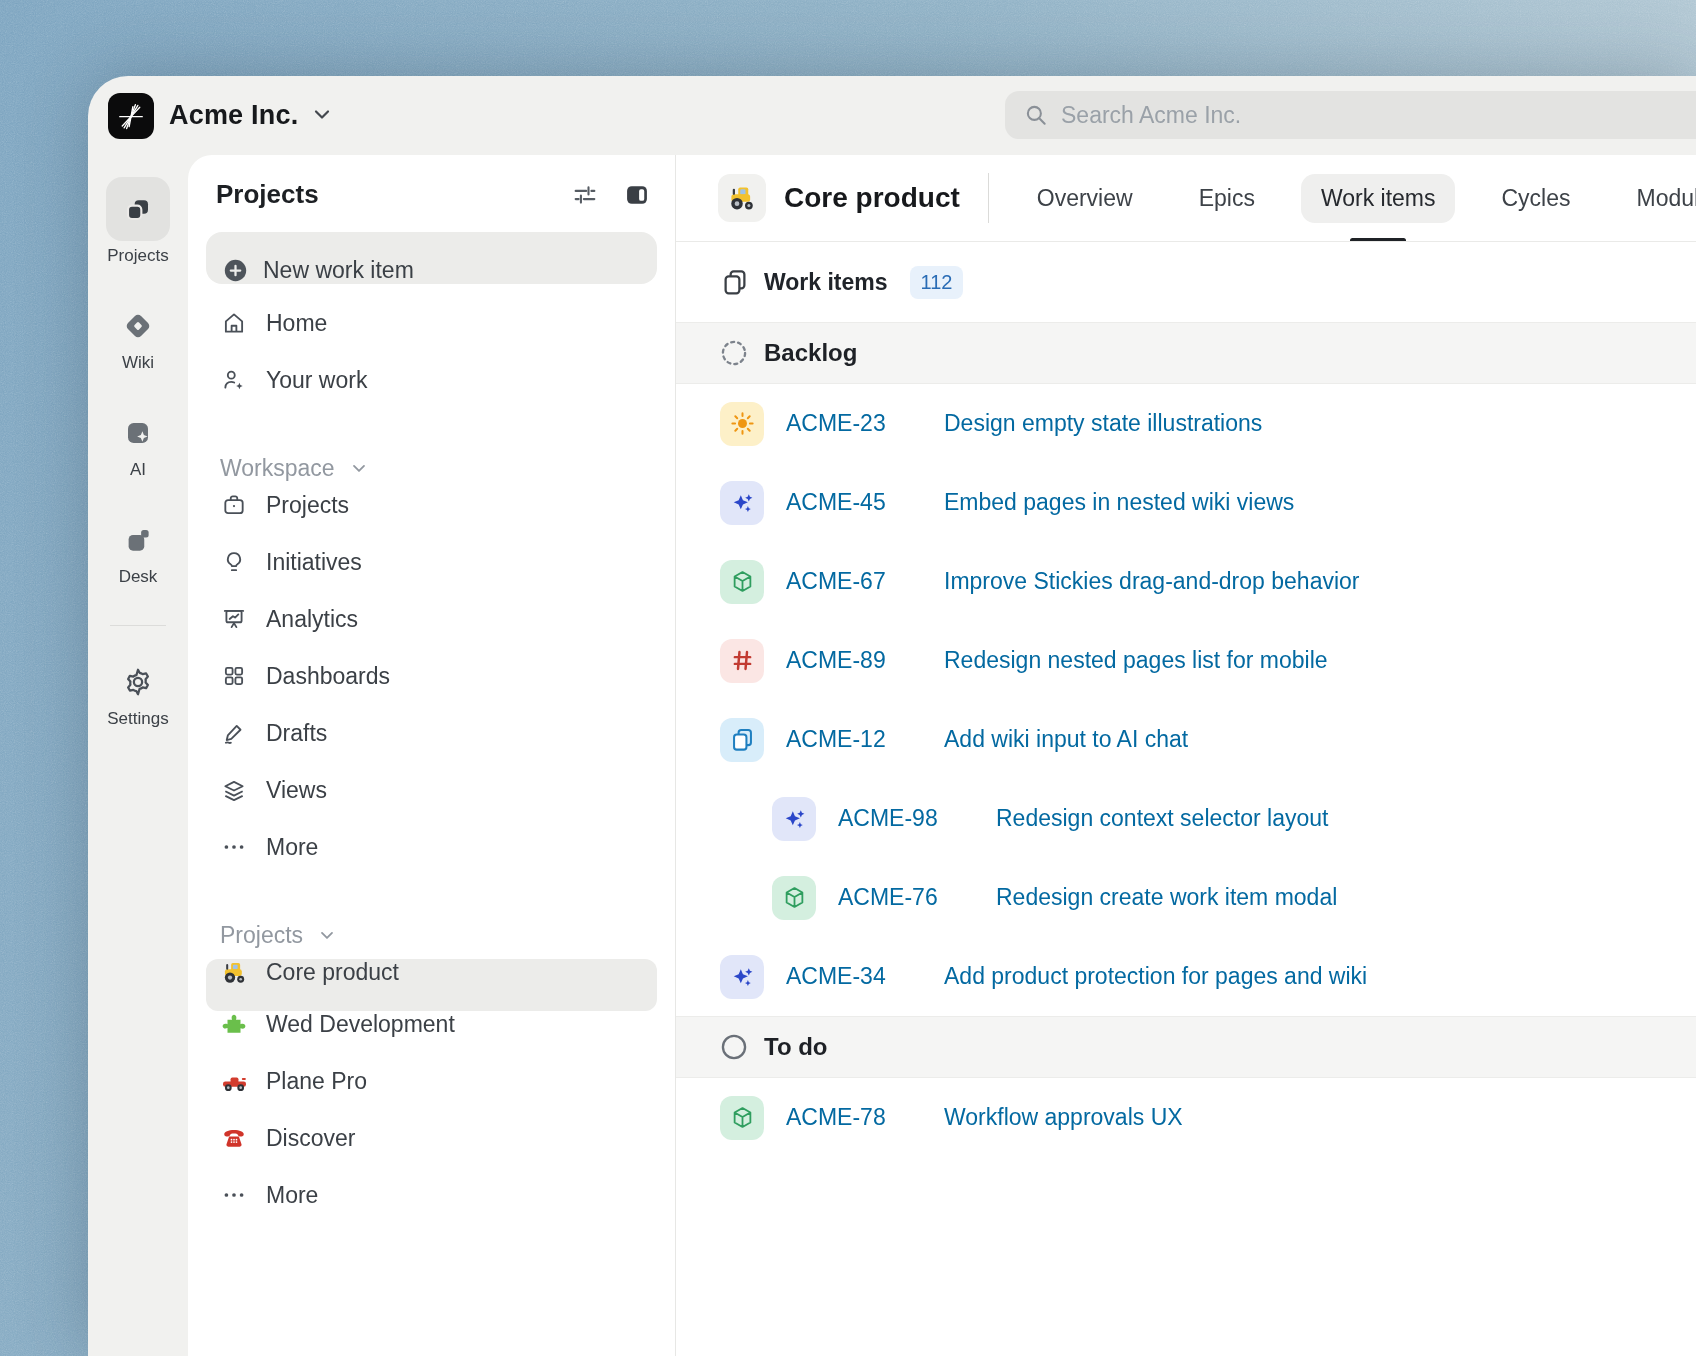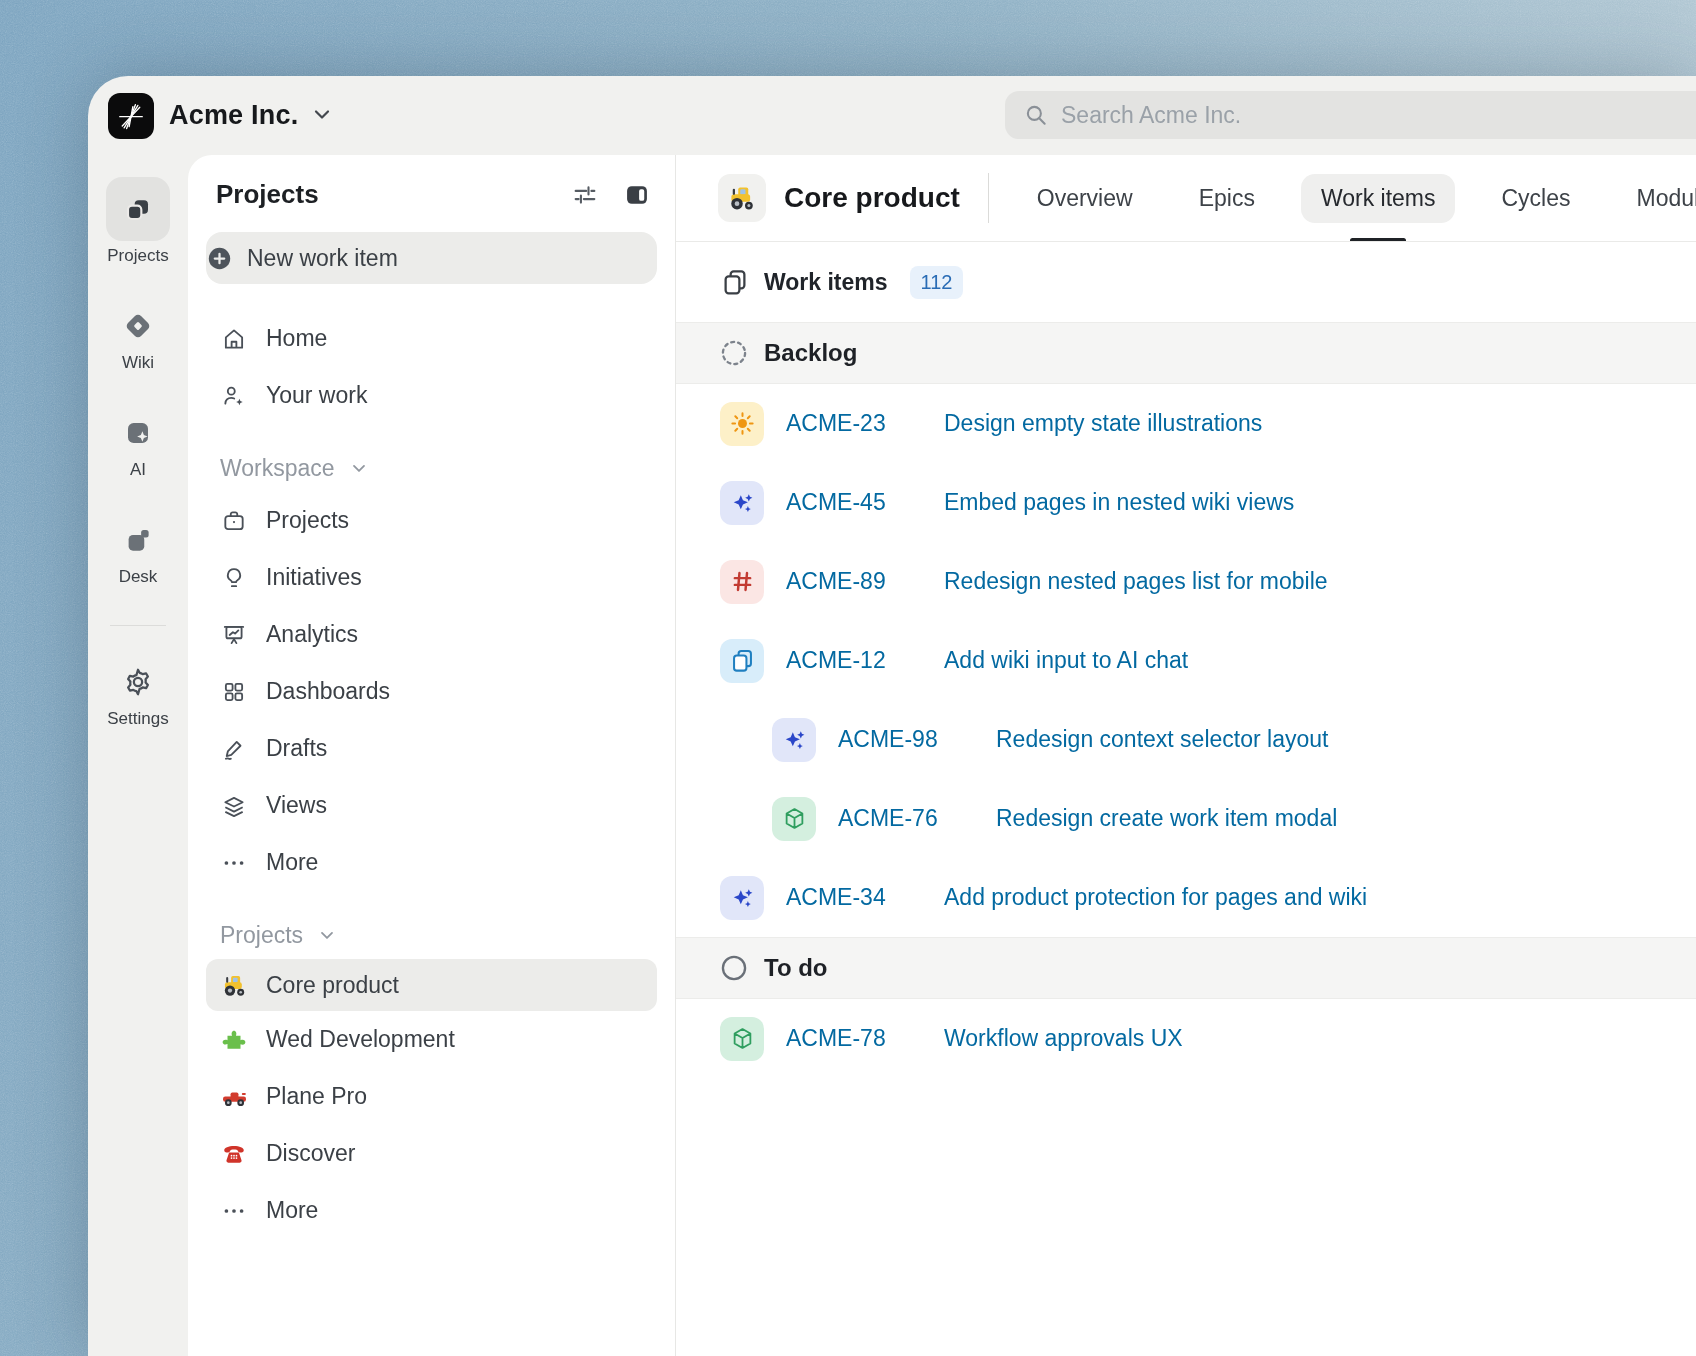--- a/index.html
+++ b/index.html
@@ -36,24 +36,24 @@
   .rail-icobox { width:64px; height:64px; border-radius:16px; display:flex; align-items:center; justify-content:center; }
   .rail-item.active .rail-icobox { background:#e2e2e0; }
   .rail-label { margin-top:5px; font-size:17px; color:#3c4147; }
   .rail-divider { width:56px; border-top:1px solid #dcdcda; margin:0 0 34px; }
 
   
   .sidebar { width:488px; flex:none; background:#fff; border-radius:24px 0 0 0; border-right:1px solid #e7e7e5; padding:24px 18px 0; }
   .sb-header { display:flex; align-items:center; padding:0 6px 0 10px; }
   .sb-title { font-size:26px; font-weight:700; color:#1d2024; flex:1; }
   .sb-hicon { color:#565c63; margin-left:24px; display:flex; cursor:pointer; }
-  .new-item { margin-top:22px; height:52px; background:#ececea; border-radius:16px; display:flex; align-items:center; gap:14px; cursor:pointer; }
+  .new-item { margin-top:22px; height:52px; background:#ececea; border-radius:16px; display:flex; align-items:flex-end; gap:14px; padding-left:16px; cursor:pointer; }
   .new-item span.lbl { font-size:23px; color:#3b4046; font-weight:500; }
   .sb-list { margin-top:26px; }
-  .sb-item { height:57px; display:flex; align-items:center; gap:18px; padding:0 14px; border-radius:12px; font-size:23px; color:#3b4046; cursor:pointer; }
+  .sb-item { height:57px; display:flex; gap:18px; padding:0 14px; border-radius:12px; font-size:23px; color:#3b4046; cursor:pointer; }
   .sb-item .ico { width:28px; display:flex; justify-content:center; color:#4a5058; flex:none; }
   .sb-item.active { background:#ececea; }
   .sb-section { margin-top:20px; height:48px; display:flex; align-items:center; gap:14px; padding:0 14px; font-size:23px; font-weight:500; color:#9298a0; cursor:pointer; }
   .sb-section .chev { color:#9298a0; }
 
   
   .main { flex:1; background:#fff; display:flex; flex-direction:column; min-width:0; }
   .main-header { height:87px; flex:none; display:flex; align-items:center; padding-left:42px; border-bottom:1px solid #eaeae8; white-space:nowrap; overflow:hidden; }
   .proj-icobox { width:48px; height:48px; border-radius:12px; background:#f1f1ef; display:flex; align-items:center; justify-content:center; flex:none; }
   .proj-title { margin-left:18px; font-size:28px; font-weight:700; color:#17191c; }
@@ -476,20 +476,29 @@
       <div class="row">
         <span class="ribox ic-sparkles">
             <svg width="27" height="27" viewBox="0 0 24 24">
               <use href="#sym-sparkles"></use>
             </svg>
           </span>
         <span class="rid">ACME-45</span>
         <span class="rtitle">Embed pages in nested wiki views</span>
       </div>
       <div class="row">
+        <span class="ribox ic-cube">
+            <svg width="27" height="27" viewBox="0 0 24 24">
+              <use href="#sym-cube"></use>
+            </svg>
+          </span>
+        <span class="rid">ACME-67</span>
+        <span class="rtitle">Improve Stickies drag-and-drop behavior</span>
+      </div>
+      <div class="row">
         <span class="ribox ic-hash">
             <svg width="27" height="27" viewBox="0 0 24 24">
               <use href="#sym-hash"></use>
             </svg>
           </span>
         <span class="rid">ACME-89</span>
         <span class="rtitle">Redesign nested pages list for mobile</span>
       </div>
       <div class="row">
         <span class="ribox ic-ai">

